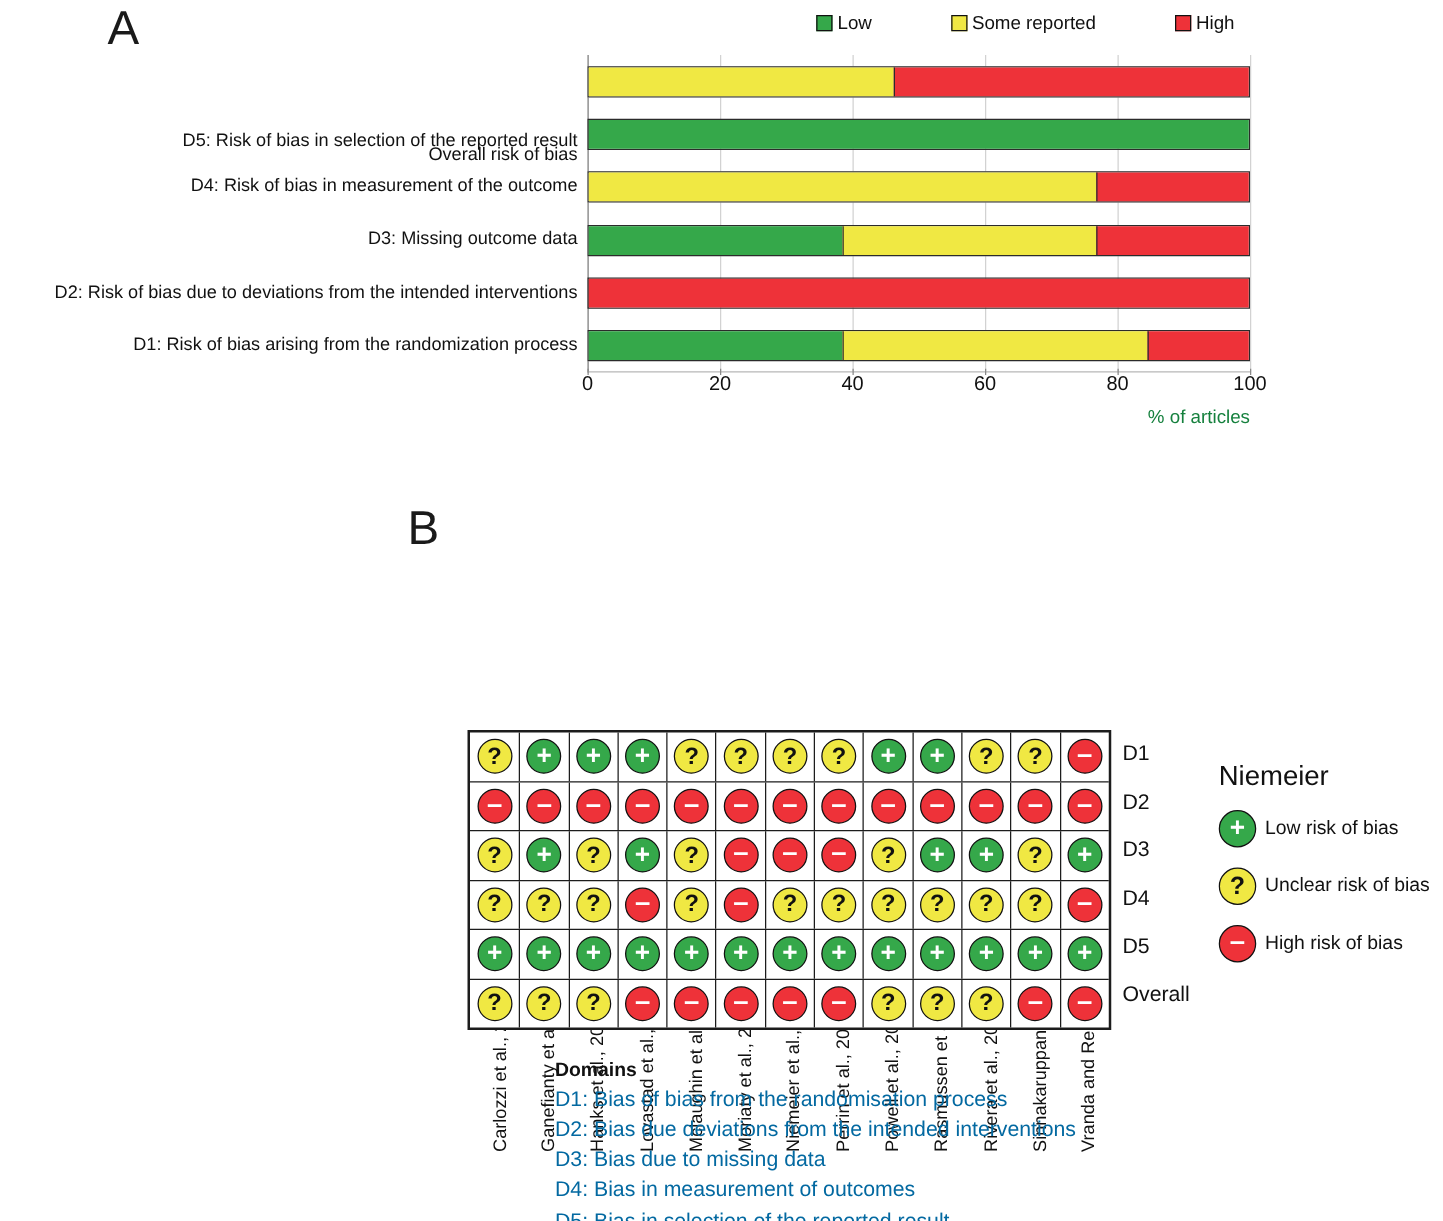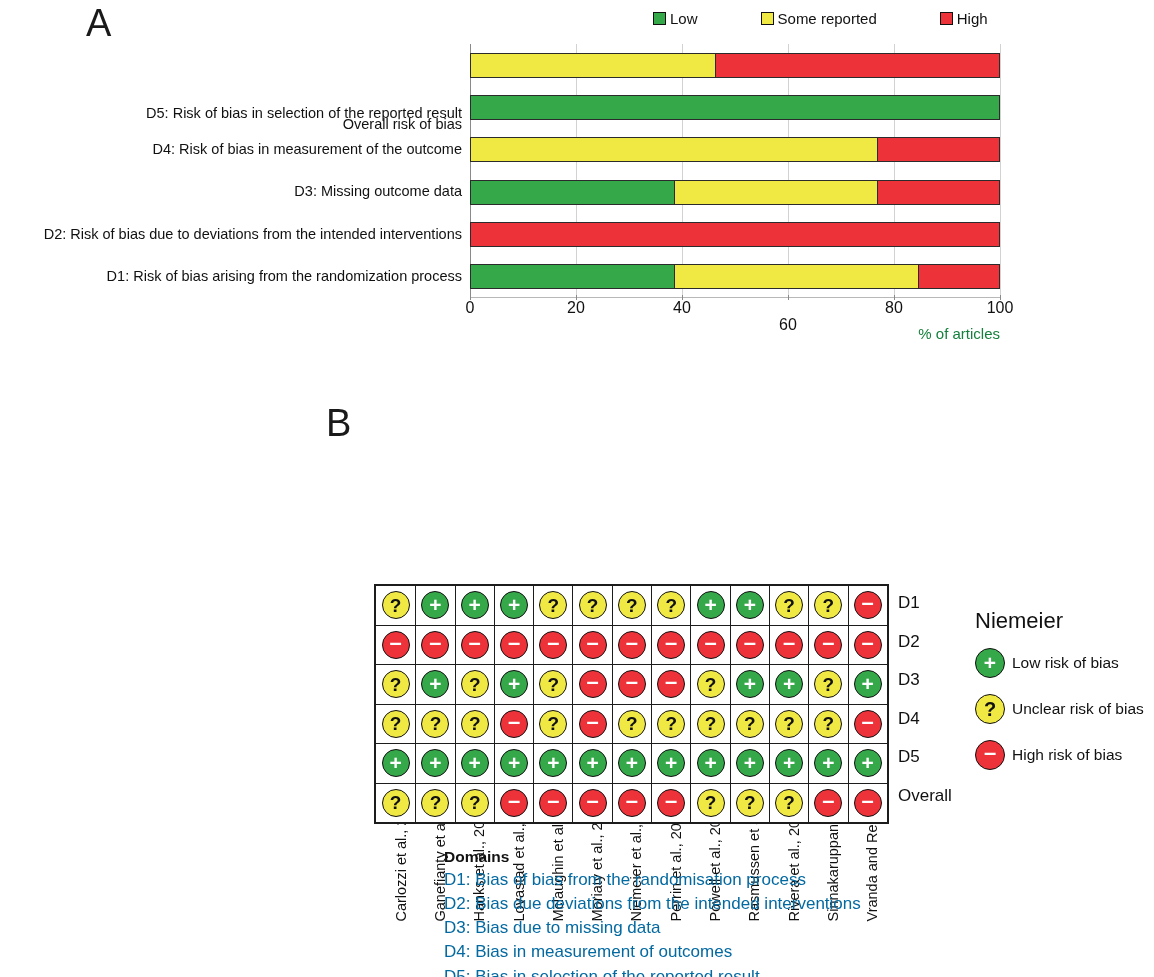--- a/index.html
+++ b/index.html
@@ -221,21 +221,21 @@
   </div>
 
   <div id="xticks-a">
       <div class="xtickmark" style="left: 0%; background: rgb(138, 138, 138);"></div>
       <div class="xtick-a" style="left: 0%;">0</div>
       <div class="xtickmark" style="left: 20%; background: rgb(138, 138, 138);"></div>
       <div class="xtick-a" style="left: 20%;">20</div>
       <div class="xtickmark" style="left: 40%; background: rgb(138, 138, 138);"></div>
       <div class="xtick-a" style="left: 40%;">40</div>
       <div class="xtickmark" style="left: 60%; background: rgb(138, 138, 138);"></div>
-      <div class="xtick-a" style="left: 60%; margin-top: 17px;">60</div>
+      <div class="xtick-a" style="left: 60%;">60</div>
       <div class="xtickmark" style="left: 80%; background: rgb(138, 138, 138);"></div>
       <div class="xtick-a" style="left: 80%;">80</div>
       <div class="xtickmark" style="left: 100%; background: rgb(138, 138, 138);"></div>
       <div class="xtick-a" style="left: 100%;">100</div>
     </div>
   <div id="xlabel-a">% of articles</div>
 </div>
 
 <div id="panel-b">
 

